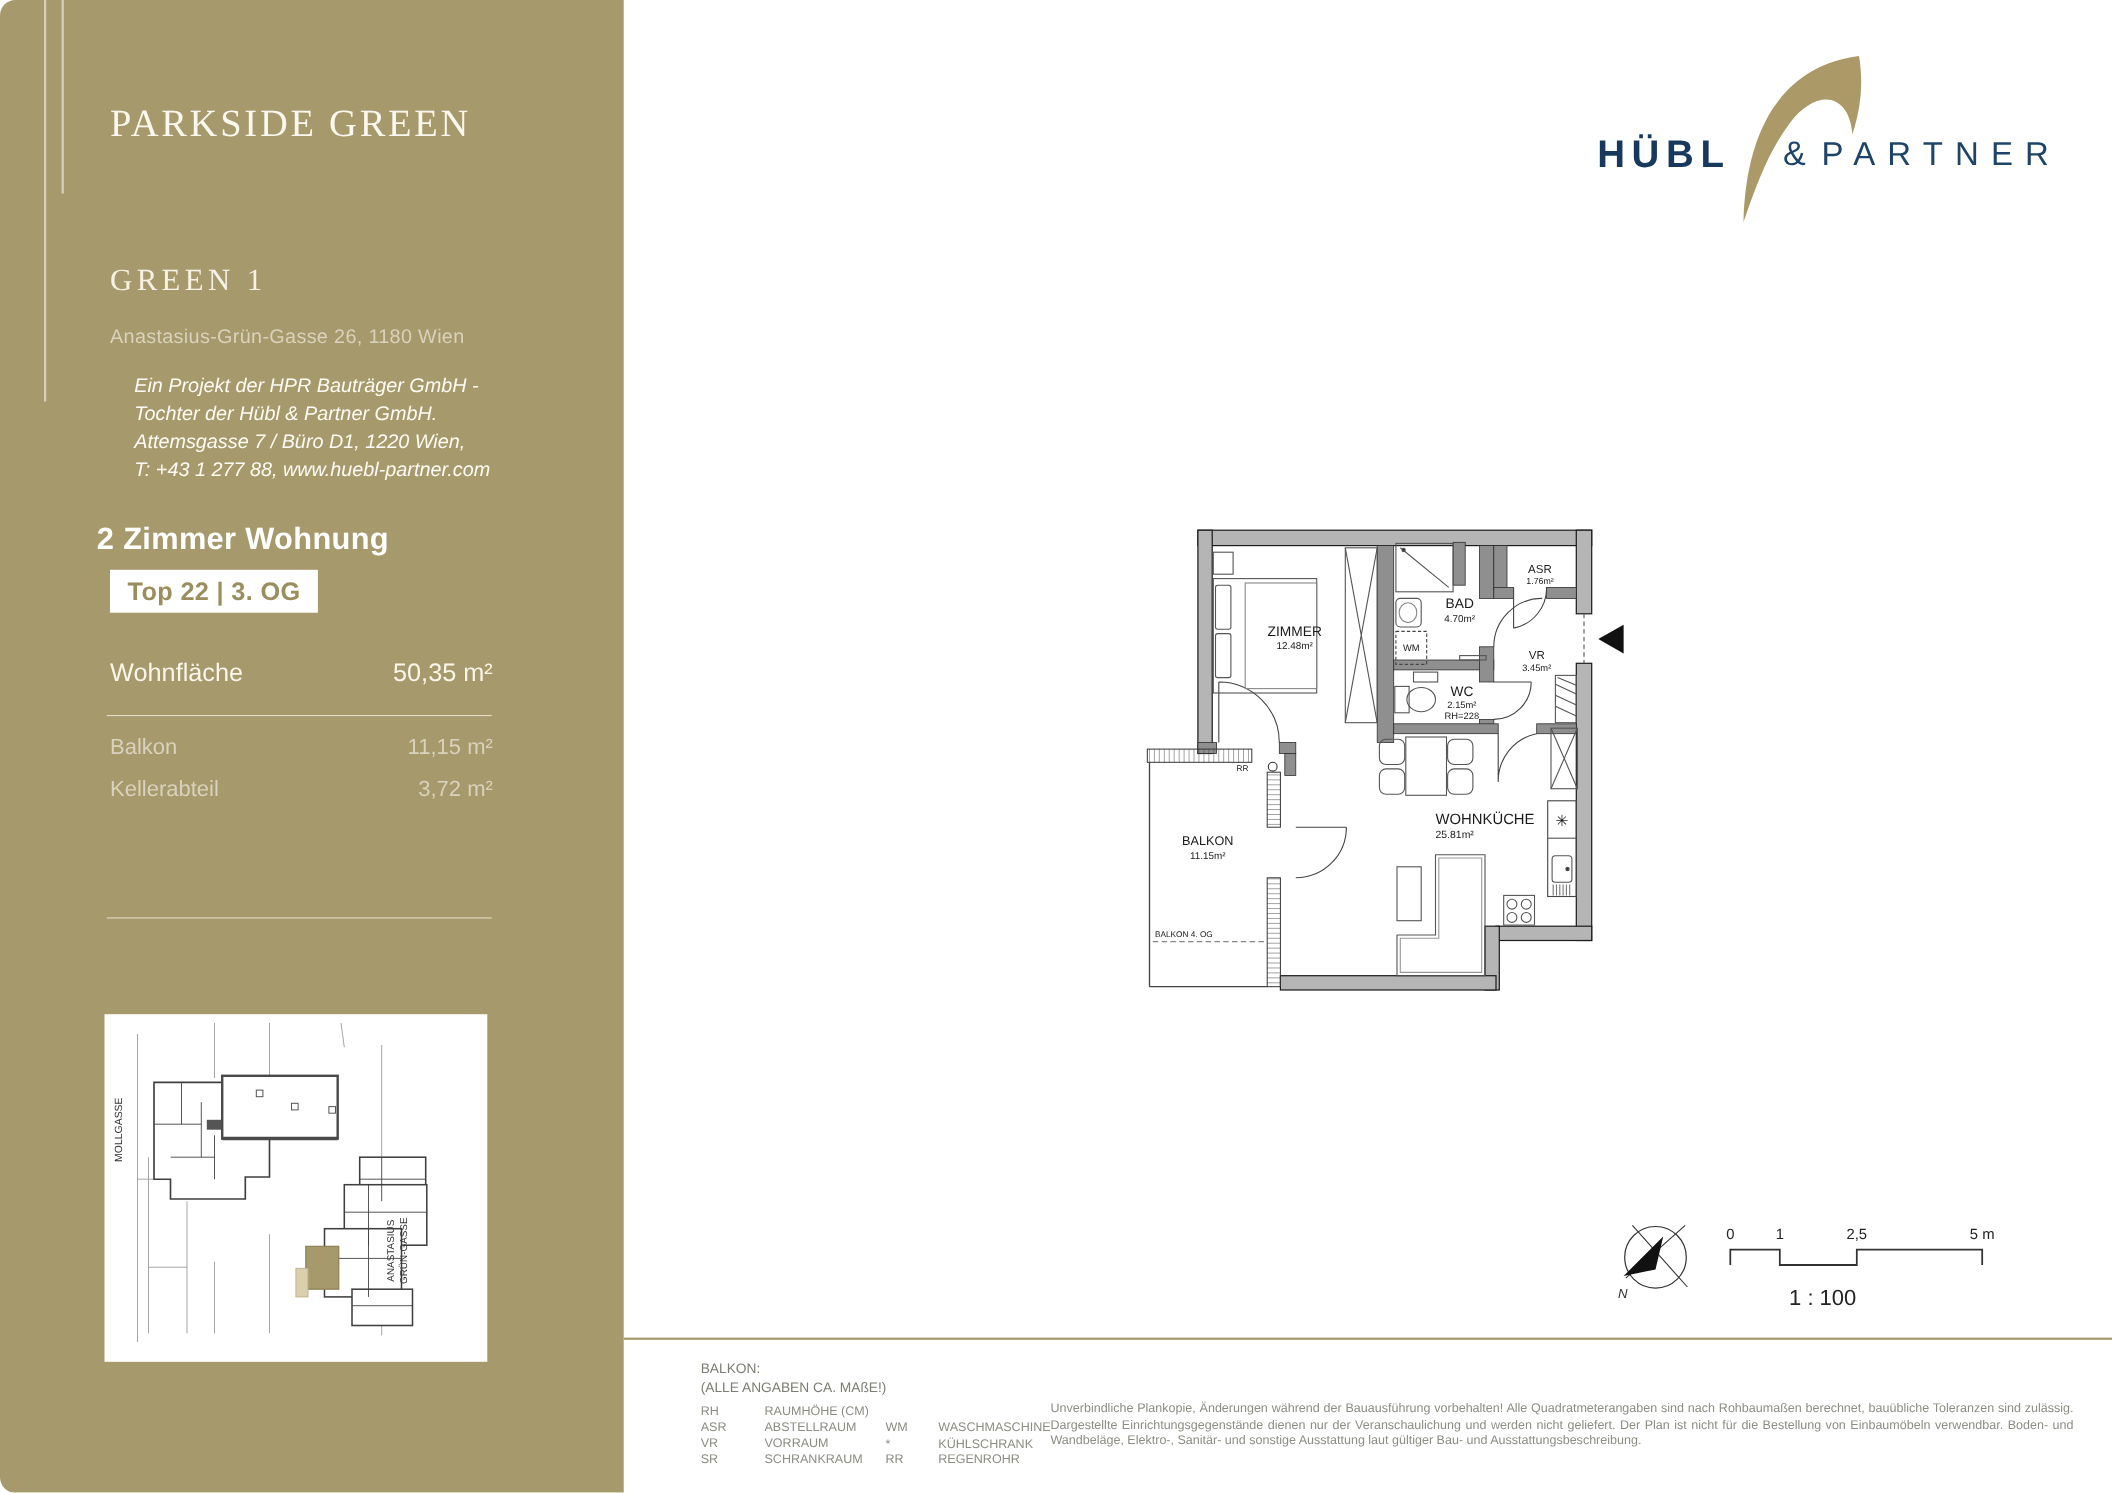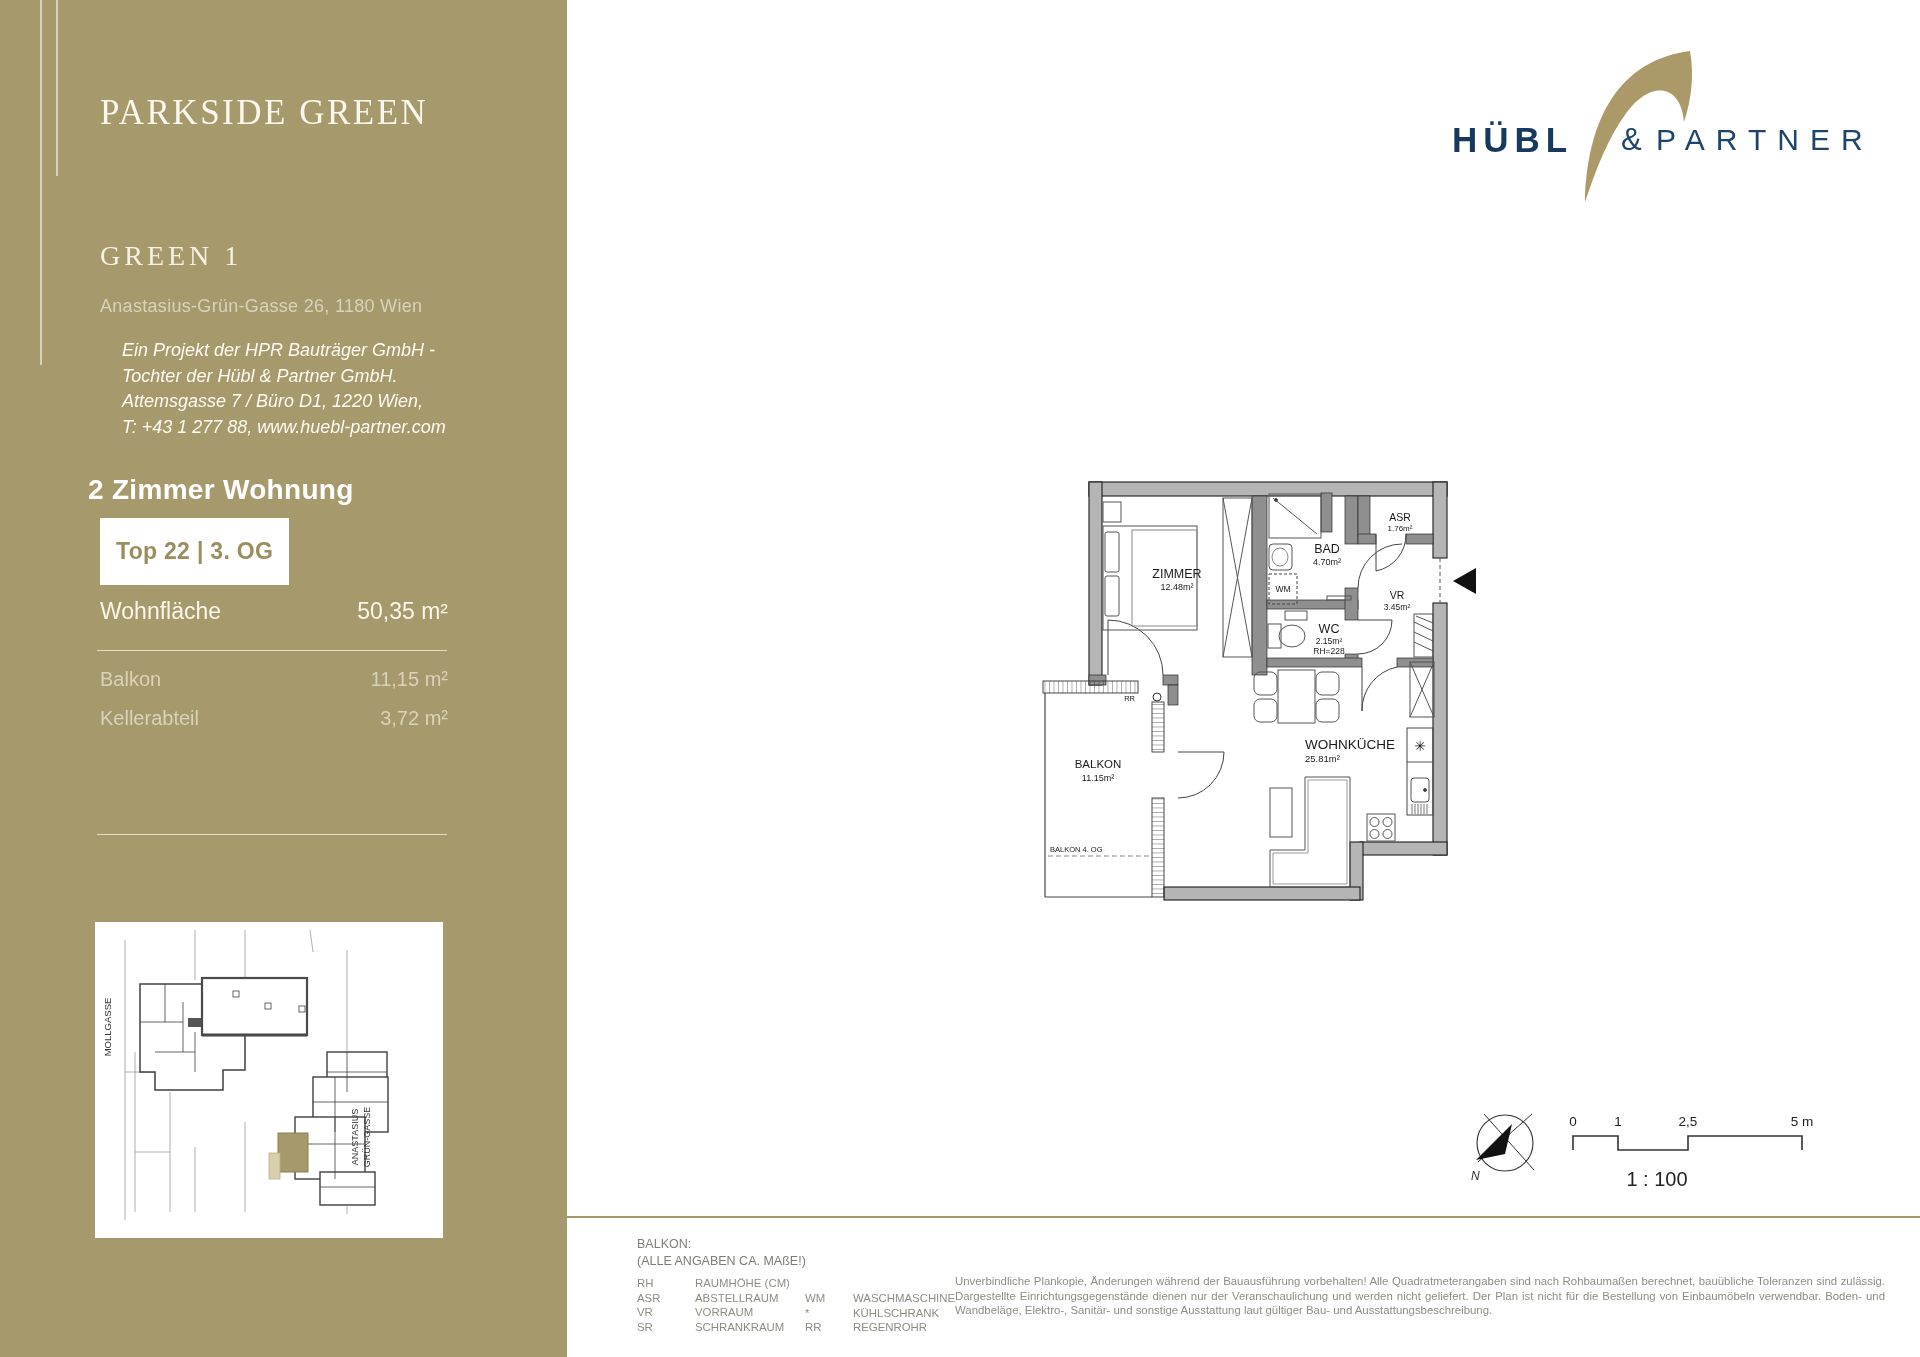--- a/index.html
+++ b/index.html
@@ -1,34 +1,34 @@
 <!DOCTYPE html>
 <html><head>
 <meta charset="utf-8">
 <style>
   html,body{margin:0;padding:0;background:#fff;}
   #page{position:relative;width:1920px;height:1357px;background:#ffffff;overflow:hidden;
-        font-family:"Liberation Sans","DejaVu Sans",sans-serif;}
+        font-family:"Liberation Sans","DejaVu Sans",sans-serif;border-radius:14px;}
   
   #sidebar{position:absolute;left:0;top:0;width:567px;height:1357px;background:#a6996b;}
   .vline{position:absolute;background:rgba(255,255,255,.55);width:2px;}
   #vline1{left:40px;top:0;height:365px;}
   #vline2{left:56px;top:0;height:176px;}
   #title{position:absolute;left:100px;top:88px;color:#faf7ee;
          font-family:"Liberation Serif","DejaVu Serif",serif;
          font-size:35px;line-height:50px;letter-spacing:2.5px;font-weight:400;}
   #project{position:absolute;left:100px;top:240px;color:#f5f1e4;
          font-family:"Liberation Serif","DejaVu Serif",serif;
          font-size:28px;letter-spacing:4px;}
   #address{position:absolute;left:100px;top:296px;color:#d9d2bc;font-size:18px;letter-spacing:.3px;}
   #devblock{position:absolute;left:100px;top:338px;color:#fdfbf4;font-size:18px;
             font-style:italic;line-height:25.5px;margin-left:22px;}
   #unittype{position:absolute;left:88px;top:474px;color:#ffffff;font-size:28px;font-weight:bold;letter-spacing:.3px;}
   #badge{position:absolute;left:100px;top:518px;background:#ffffff;color:#9b8e5e;
-         font-size:23px;font-weight:bold;padding:20px 16px;letter-spacing:.3px;}
+         font-size:23px;font-weight:bold;padding:6px 16px;letter-spacing:.3px;}
   .area-row{position:absolute;left:100px;width:348px;display:flex;justify-content:space-between;}
   #row-main{top:598px;color:#faf6ea;font-size:23px;}
   #row-balkon{top:668px;color:#d9d2bc;font-size:20px;}
   #row-keller{top:707px;color:#d9d2bc;font-size:20px;gap:32px;}
   .divider{position:absolute;left:97px;width:350px;height:1px;background:rgba(248,243,228,.75);}
   #div1{top:650px;} #div2{top:834px;}
   #siteplanbox{position:absolute;left:95px;top:922px;width:348px;height:316px;background:#ffffff;}
   
   #logo{position:absolute;left:1440px;top:40px;width:470px;height:170px;}
   

